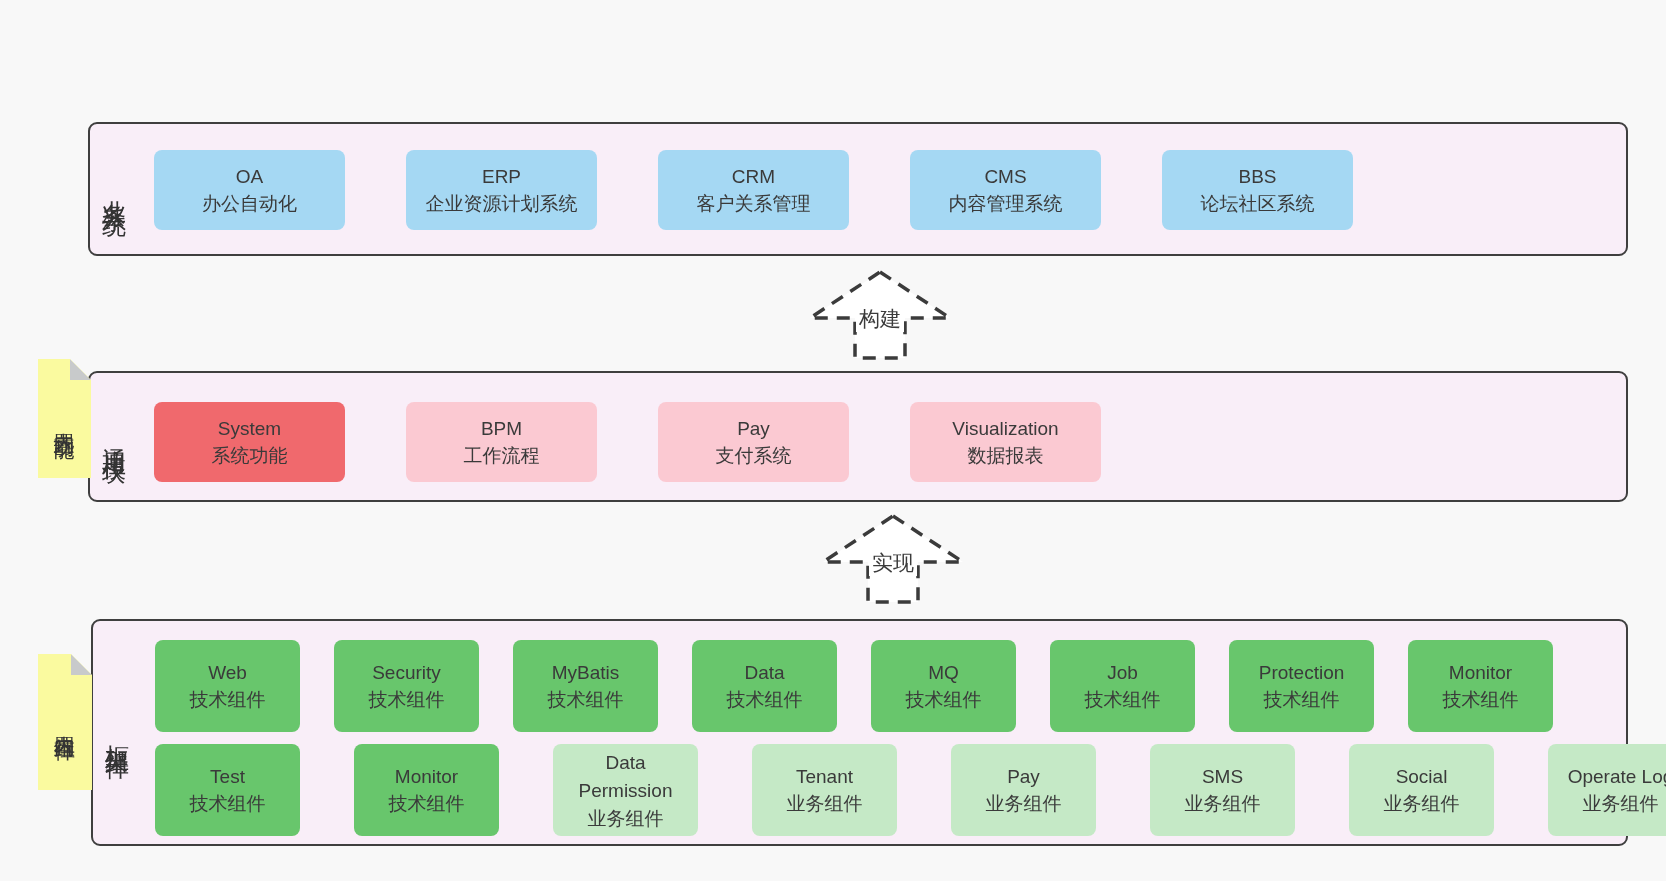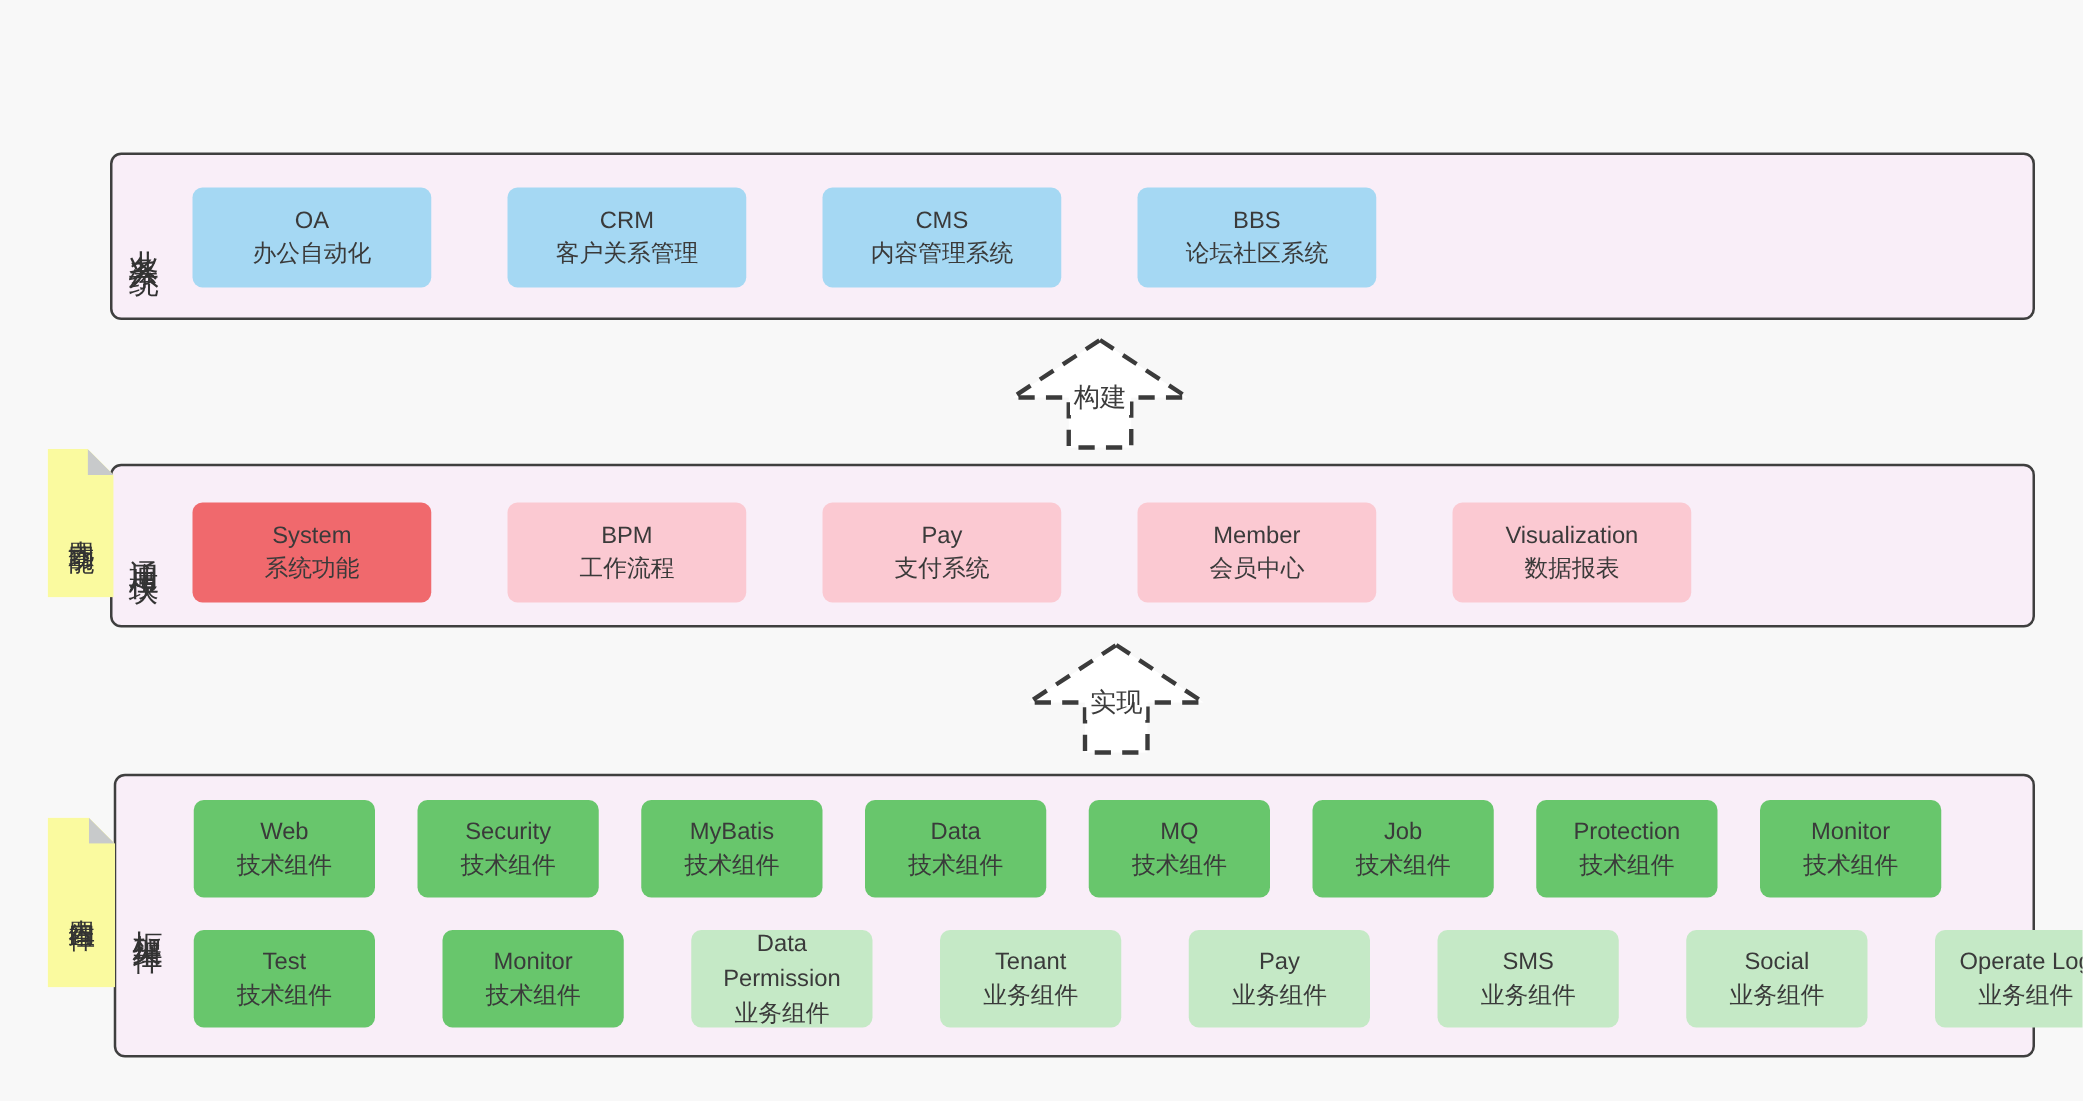--- a/index.html
+++ b/index.html
@@ -32,21 +32,21 @@
   #layer-modules  .box-row{left:64px;top:29px;gap:61px;}
   #layer-framework .box-row.row1{left:62px;top:19px;gap:34px;}
   #layer-framework .box-row.row2{left:62px;top:123px;gap:54px;}
   .box{
     border-radius:8px;
     display:flex;flex-direction:column;align-items:center;justify-content:center;
     text-align:center;font-size:19px;line-height:1.5;color:#3a3a3a;
     box-sizing:border-box;padding:2px 4px;
   }
   .wide .box{width:191px;height:80px;}
-  .narrow .box{width:145px;height:78px;}
+  .narrow .box{width:145px;height:92px;}
   .box.blue{background:var(--blue);}
   .box.red{background:var(--red);}
   .box.pink{background:var(--pink);}
   .box.green{background:var(--green);}
   .box.lightgreen{background:var(--lightgreen);}
   .box .box-subtitle{line-height:1.35;}
   .arrow{position:absolute;width:146px;height:92px;}
   #arrow-build{left:807px;top:269px;}
   #arrow-implement{left:820px;top:513px;}
   .arrow svg{position:absolute;left:0;top:0;}
@@ -77,20 +77,24 @@
 <body>
 
 <div class="layer wide" id="layer-business">
   <div class="layer-label">业务系统</div>
   <div class="box-row">
       <div class="box blue">
         <div class="box-title">OA</div>
         <div class="box-subtitle">办公自动化</div>
       </div>
       <div class="box blue">
+        <div class="box-title">ERP</div>
+        <div class="box-subtitle">企业资源计划系统</div>
+      </div>
+      <div class="box blue">
         <div class="box-title">CRM</div>
         <div class="box-subtitle">客户关系管理</div>
       </div>
       <div class="box blue">
         <div class="box-title">CMS</div>
         <div class="box-subtitle">内容管理系统</div>
       </div>
       <div class="box blue">
         <div class="box-title">BBS</div>
         <div class="box-subtitle">论坛社区系统</div>
@@ -114,24 +118,20 @@
       </div>
       <div class="box pink">
         <div class="box-title">BPM</div>
         <div class="box-subtitle">工作流程</div>
       </div>
       <div class="box pink">
         <div class="box-title">Pay</div>
         <div class="box-subtitle">支付系统</div>
       </div>
       <div class="box pink">
-        <div class="box-title">Member</div>
-        <div class="box-subtitle">会员中心</div>
-      </div>
-      <div class="box pink">
         <div class="box-title">Visualization</div>
         <div class="box-subtitle">数据报表</div>
       </div>
     </div>
 </div>
 
 <div class="sticky-note" id="note-functions">
   <div class="note-fold"></div>
   <div class="note-text">内置功能</div>
 </div>

